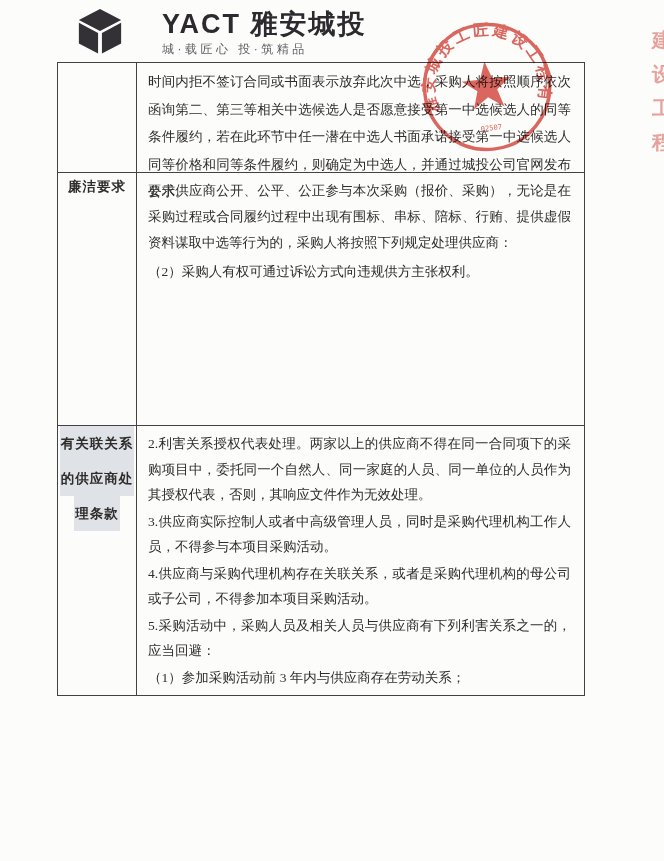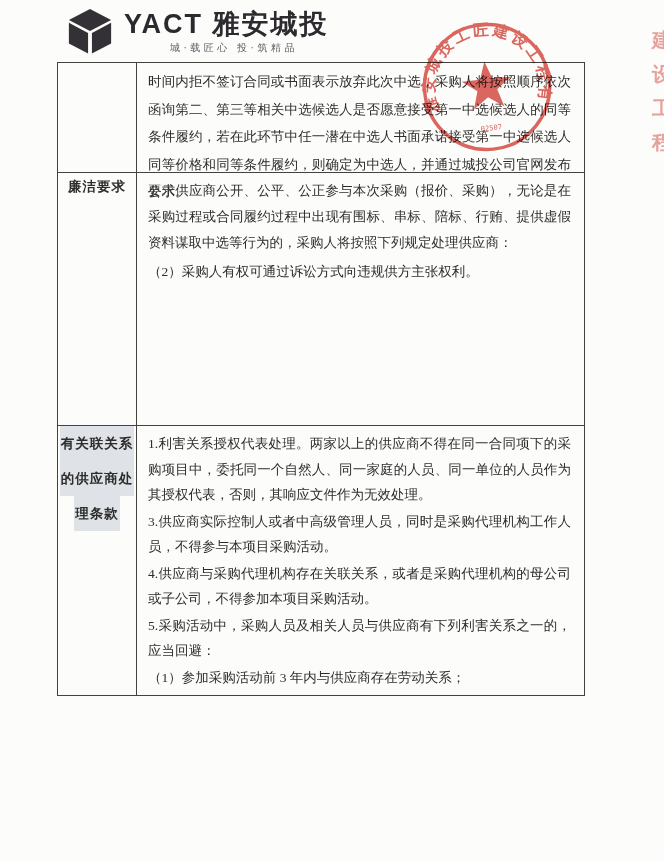--- a/index.html
+++ b/index.html
@@ -3,30 +3,30 @@
 <meta charset="utf-8">
 <style>
   html,body{margin:0;padding:0;background:#e9e9e9;}
   .page{
     position:relative; width:664px; height:861px; margin:0 auto;
     background:#fcfcfa; overflow:hidden;
     font-family:"Liberation Serif","DejaVu Serif",serif;
     color:#2e2d2b;
   }
   
-  .brand{position:absolute; left:66px; top:7px; display:flex; align-items:flex-start;}
+  .brand{position:absolute; left:76px; top:7px; display:flex; align-items:flex-start;gap:28px;}
   .brand-logo{width:48px; height:48px; margin-right:10px;}
   .brand-text{padding-top:3px;}
   .brand-name{
     font-family:"Liberation Sans","DejaVu Sans",sans-serif;
     font-weight:bold; font-size:27px; letter-spacing:2px; color:#2c2a2e; line-height:28px;
   }
   .brand-tagline{
     font-family:"Liberation Sans","DejaVu Sans",sans-serif;
-    font-size:10px; color:#5f5d62; letter-spacing:3.5px; margin-top:3px;margin-left:46px;
+    font-size:12px; color:#5f5d62; letter-spacing:3.5px; margin-top:3px;
   }
   
   .doc-table{
     position:absolute; left:57px; top:62px; width:527px;
     display:grid; grid-template-columns:79px 1fr; grid-template-rows:110px 253px auto;
     border-top:1.4px solid #44423f; border-left:1.4px solid #44423f;
     background:transparent;
   }
   .cell{border-right:1.2px solid #44423f; border-bottom:1.2px solid #44423f; box-sizing:border-box;}
   .label-cell{
@@ -79,21 +79,21 @@
       <div class="cell content-cell r2">
         <p>要求供应商公开、公平、公正参与本次采购（报价、采购），无论是在采购过程或合同履约过程中出现有围标、串标、陪标、行贿、提供虚假资料谋取中选等行为的，采购人将按照下列规定处理供应商：</p>
         <p>（2）采购人有权可通过诉讼方式向违规供方主张权利。</p>
       </div>
       <div class="cell label-cell r3">
         <span class="label-line hl">有关联关系</span>
         <span class="label-line hl">的供应商处</span>
         <span class="label-line hl">理条款</span>
       </div>
       <div class="cell content-cell r3">
-        <p>1.利害关系授权代表处理。两家以上的供应商不得在同一合同项下的采购项目中，委托同一个自然人、同一家庭的人员、同一单位的人员作为其授权代表，否则，其响应文件作为无效处理。</p>
+        <p>2.利害关系授权代表处理。两家以上的供应商不得在同一合同项下的采购项目中，委托同一个自然人、同一家庭的人员、同一单位的人员作为其授权代表，否则，其响应文件作为无效处理。</p>
         <p>3.供应商实际控制人或者中高级管理人员，同时是采购代理机构工作人员，不得参与本项目采购活动。</p>
         <p>4.供应商与采购代理机构存在关联关系，或者是采购代理机构的母公司或子公司，不得参加本项目采购活动。</p>
         <p>5.采购活动中，采购人员及相关人员与供应商有下列利害关系之一的，应当回避：</p>
         <p>（1）参加采购活动前 3 年内与供应商存在劳动关系；</p>
       </div>
     </div>
 
   <svg class="seal" viewBox="0 0 150 150" aria-hidden="true">
     <defs>
       <path id="sealArc" d="M 23 97 A 56 56 0 1 1 127 97" fill="none"></path>

